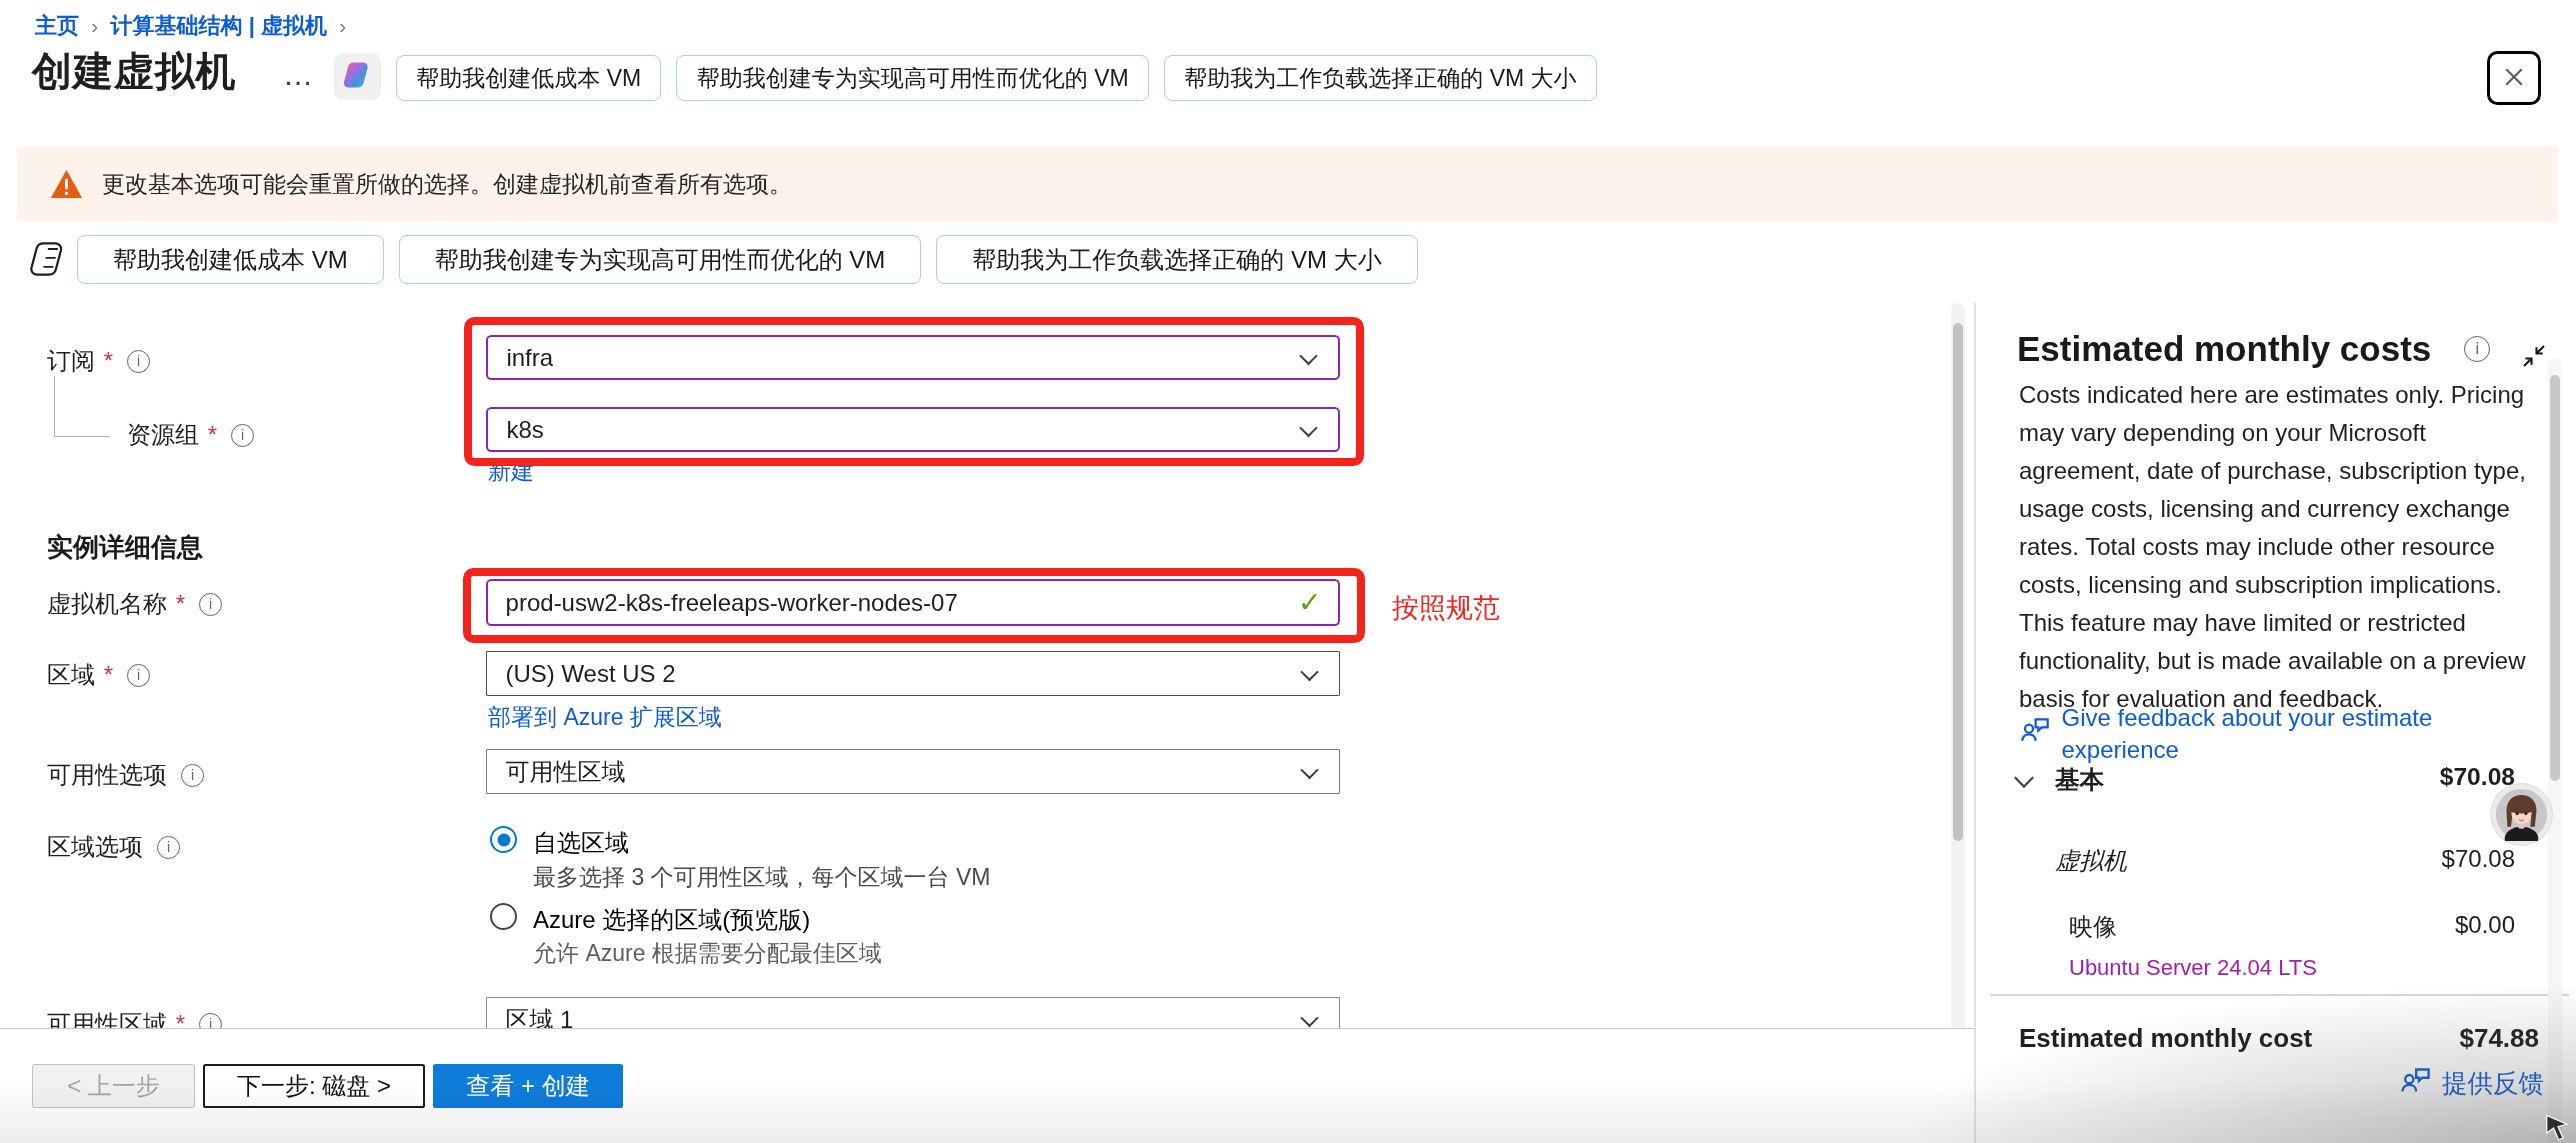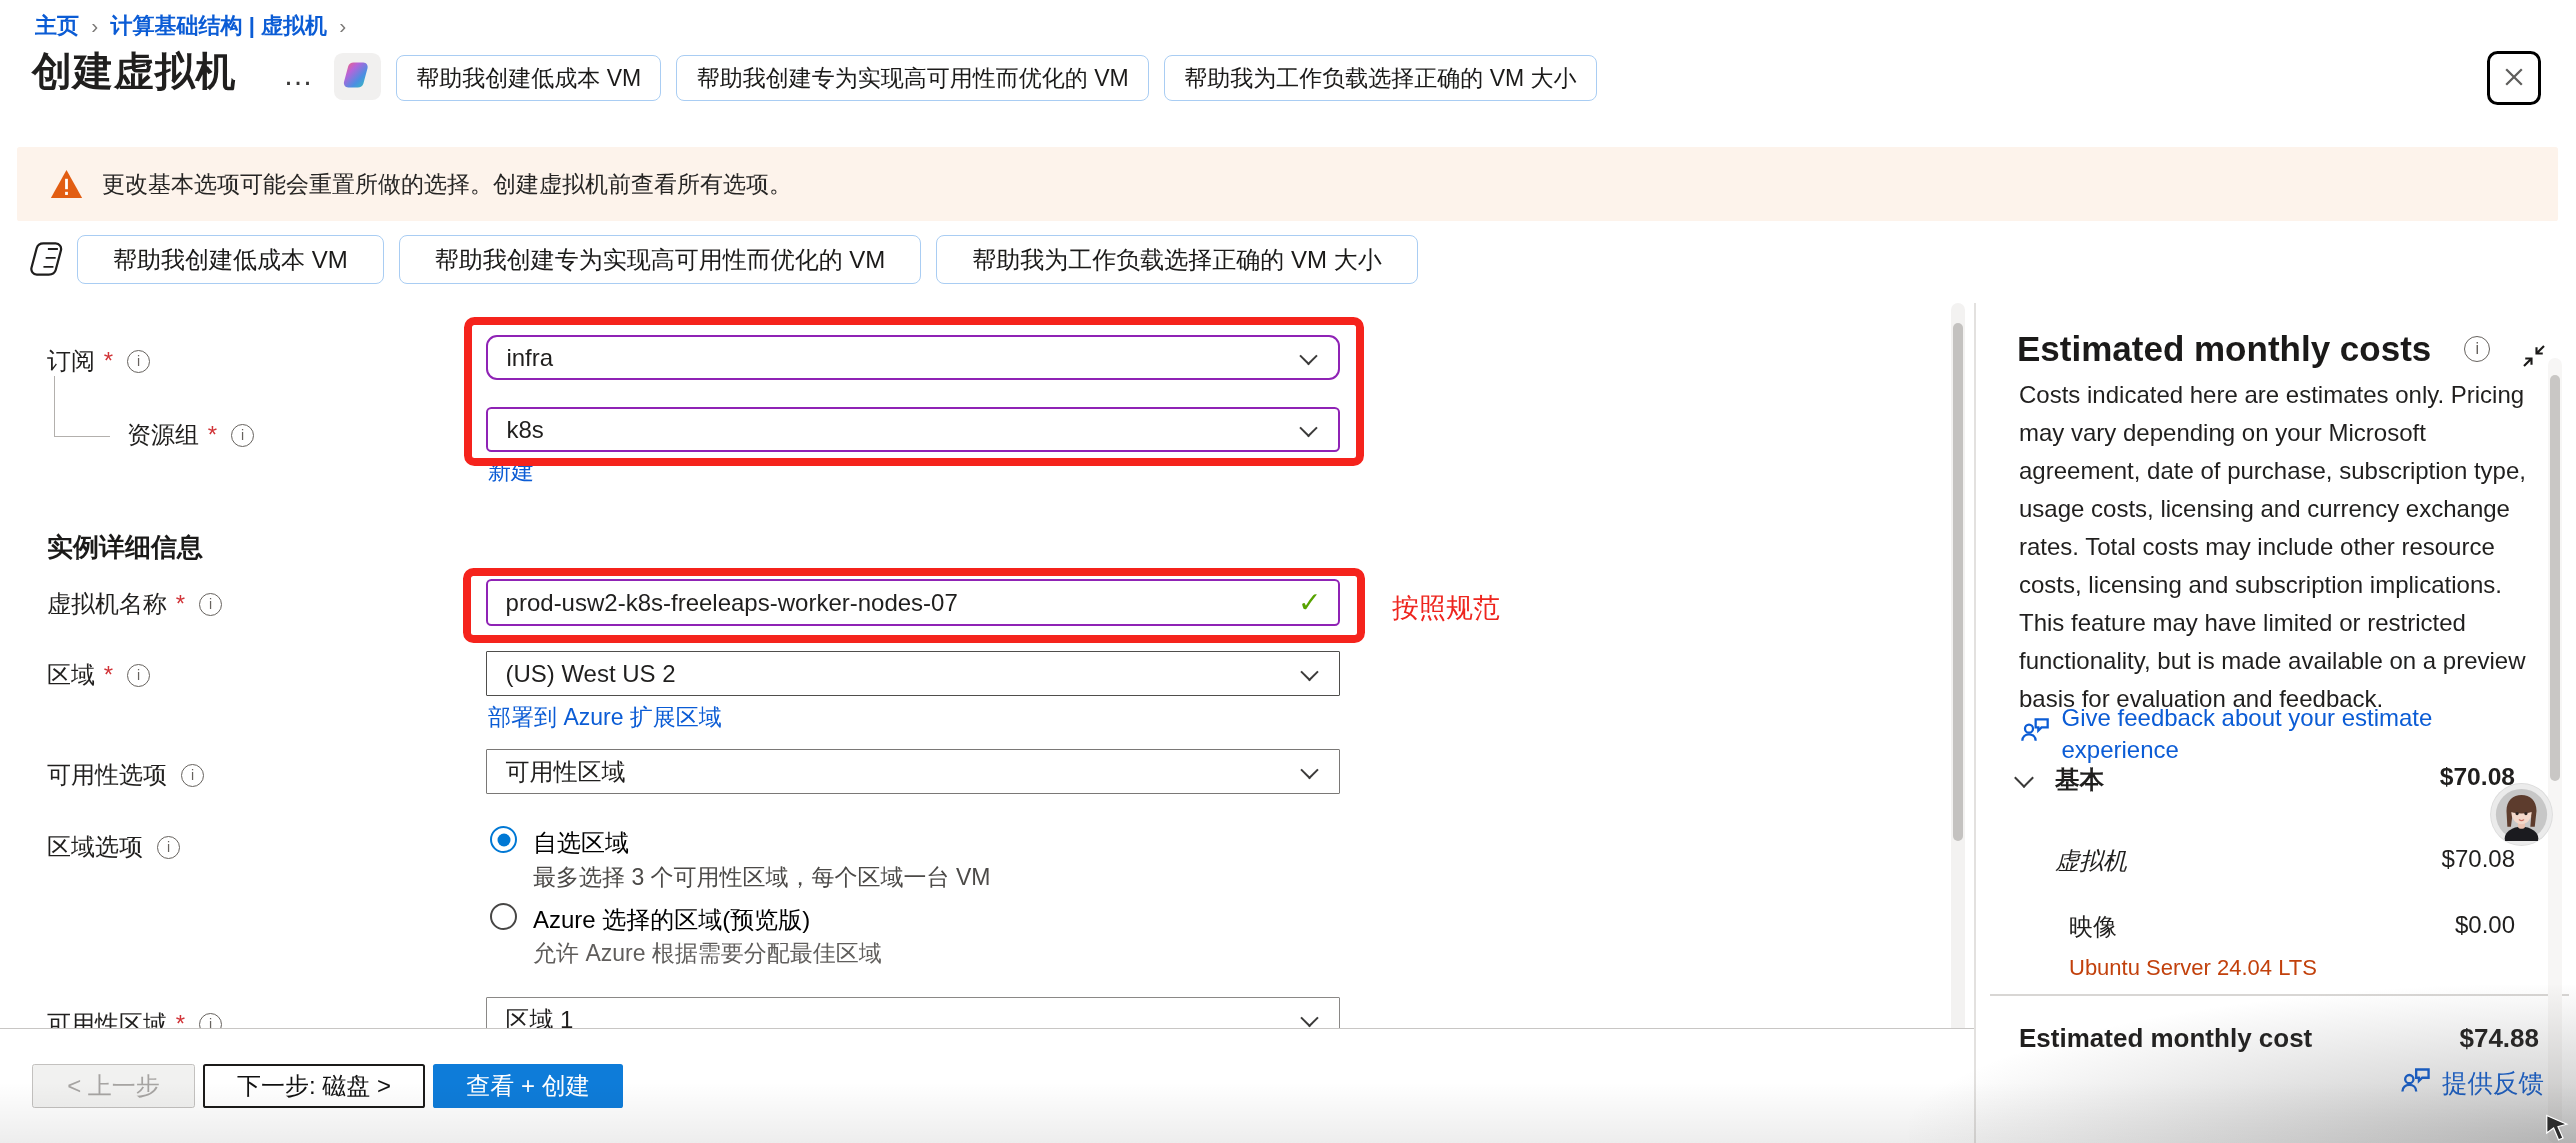--- a/index.html
+++ b/index.html
@@ -72,21 +72,21 @@
   .panel-title { font-size:35px; font-weight:700; color:#1b1a19; }
   .panel-info { width:26px; height:26px; font-size:16px; }
   .collapse-ic { left:2519px; top:341px; width:30px; height:30px; cursor:pointer; }
   .panel-para { left:2019px; top:376px; width:527px; font-size:24px; line-height:38px; color:#201f1e; }
   .fb-link { left:2019px; top:702px; width:492px; display:flex; gap:10.5px; font-size:24px; line-height:32px; color:#0b5cd5; cursor:pointer; }
   .fb-ic { flex:none; width:32px; height:32px; margin-top:12.3px; }
   .cost-chev { left:2017px; top:771px; width:14px; height:14px; border-right:2.2px solid #3b3a39; border-bottom:2.2px solid #3b3a39; transform:rotate(45deg); cursor:pointer; }
   .cost-name { color:#201f1e; }
   .cost-val { color:#201f1e; }
   .c-bold { font-weight:700; }
-  .cost-sub { color:#c2410c; }
+  .cost-sub { color:#a21caf; }
   .cost-div { left:1990px; top:994px; width:579px; height:1.8px; background:#d8d6d4; }
   .total-label { left:2019px; top:1023px; font-size:26px; font-weight:700; }
   .total-val { right:37px; top:1023px; font-size:26px; font-weight:700; }
   .page-fb { right:32px; top:1064px; display:flex; align-items:center; gap:10.5px; font-size:25.5px; color:#0b5cd5; cursor:pointer; z-index:6; }
 
   
   .sb-track { background:#f3f2f1; border-radius:7px; }
   .sb-thumb { position:absolute; left:1.8px; width:10.5px; background:#c4c2c0; border-radius:6.1px; cursor:pointer; }
   .main-sb { left:1951px; top:303px; width:14px; height:840px; }
   .main-sb .sb-thumb { top:20px; height:518px; }
@@ -170,21 +170,21 @@
     <span class="req">*</span>
   <span class="info-ic"></span>
 </div>
 <div class="abs connector"></div>
 <div class="abs f-label" style="left:127px; top:419px;">
   <span>资源组</span>
     <span class="req">*</span>
   <span class="info-ic"></span>
 </div>
 
-<div class="select purple" style="left:486px; top:335px;border-radius:11px;">
+<div class="select purple" style="left:486px; top:335px;">
   <span>infra</span>
     <span class="chev"></span>
 </div>
 <div class="select purple" style="left:486px; top:407px;">
   <span>k8s</span>
     <span class="chev"></span>
 </div>
 <a class="abs link" style="left:488px; top:456px;">新建</a>
 
 <div class="abs section-h" style="left:47px; top:530px;">实例详细信息</div>

